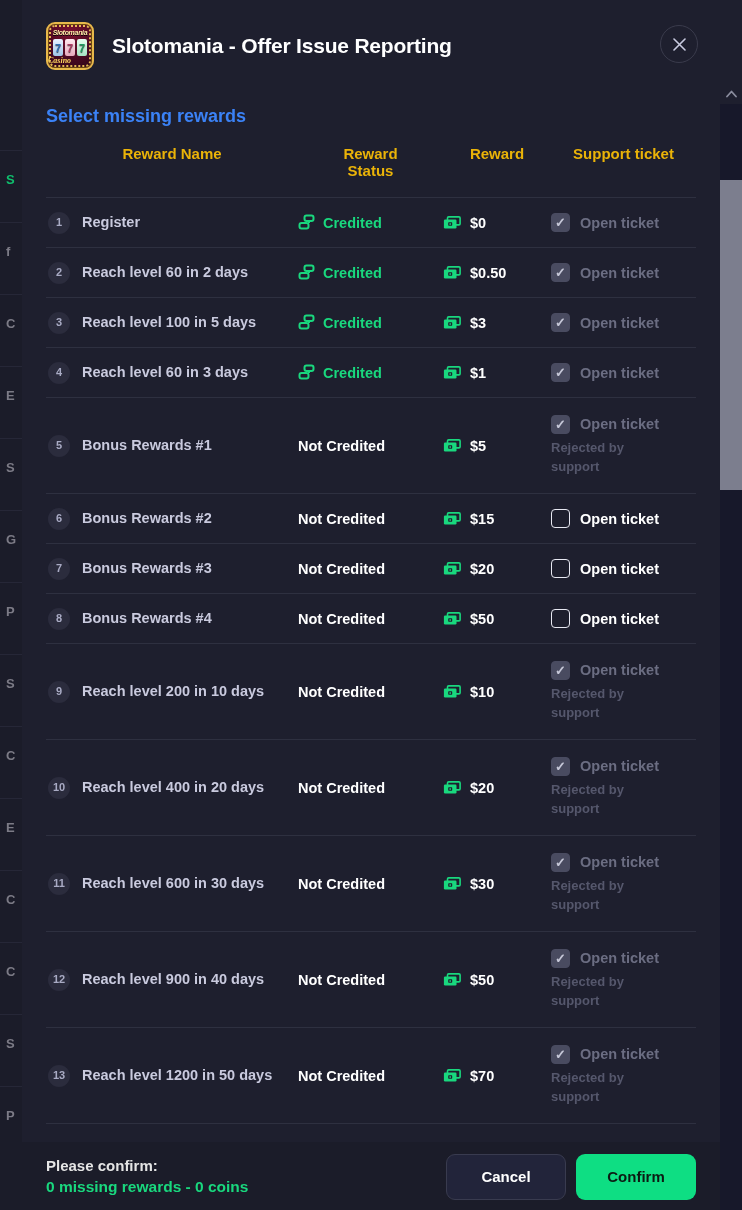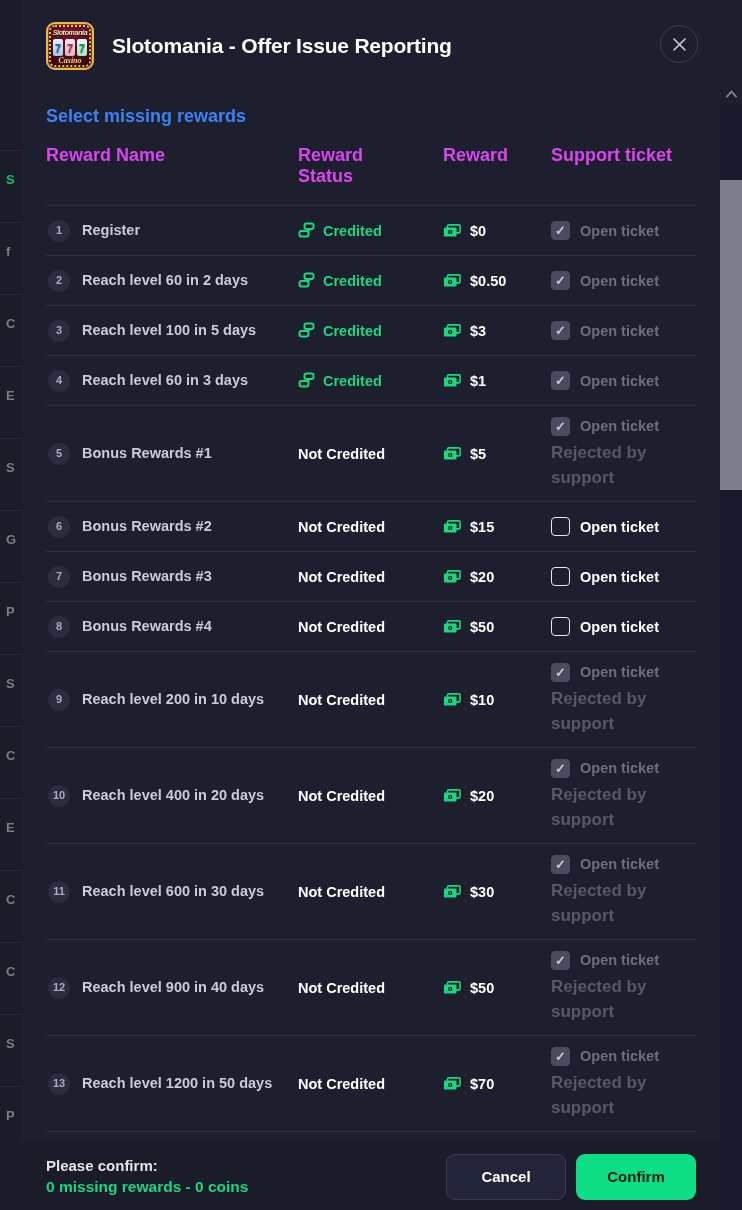--- a/index.html
+++ b/index.html
@@ -106,21 +106,20 @@
     font-size: 11px; font-weight: 800;
     color: #fff;
     text-shadow: 0 1px 1px rgba(0,0,0,.7);
   }
   .logo .reel.b1 { background: linear-gradient(#e9f3ff,#9fc6e8); color:#2f6fb5; }
   .logo .reel.b2 { background: linear-gradient(#ffe9ef,#e7a9bd); color:#b03a62; }
   .logo .reel.b3 { background: linear-gradient(#e6fff0,#a6e3c2); color:#1f9a5e; }
   .logo .casino {
     position: absolute;
     bottom: 3px; left: 0; right: 0;
-    text-align: center;
     font-size: 8px;
     font-style: italic;
     font-weight: 700;
     color: #ffd75e;
     font-family: "Liberation Serif", serif;
   }
 
   #modal-title {
     font-size: 21px;
     font-weight: 700;
@@ -150,25 +149,25 @@
   }
 
   
   #rewards-table {
     margin: 0 24px;
     border-collapse: collapse;
     width: 650px;
     table-layout: fixed;
   }
   #rewards-table th {
-    text-align: left;
+    text-align: center;
     vertical-align: top;
-    font-size: 18px;
+    font-size: 15px;
     font-weight: 700;
-    color: #d946ef;
+    color: #eab308;
     padding: 2px 0 18px 0;
     border-bottom: 1px solid #2e3040;
   }
   #rewards-table td {
     padding: 0;
     border-bottom: 1px solid #2e3040;
     vertical-align: middle;
   }
   .col-name   { width: 252px; }
   .col-status { width: 145px; }
@@ -217,21 +216,21 @@
     flex: 0 0 19px;
     display: flex; align-items: center; justify-content: center;
     cursor: pointer;
   }
   .cb.checked-disabled { background: #494b60; border: 1px solid #494b60; cursor: default; }
   .cb.unchecked { background: transparent; border: 1.6px solid #e7e8f2; }
   .cb .tick { font-size: 13px; line-height: 1; color: #c6c8d8; font-weight: 700; }
   .ticket-label { font-size: 14.5px; font-weight: 600; color: #ffffff; }
   .ticket-label.muted { color: #6b6d82; }
   .ticket-sub {
-    font-size: 17px;
+    font-size: 13px;
     font-weight: 600;
     color: #55576c;
     line-height: 1.45;
     max-width: 120px;
   }
 
   
   #modal-footer {
     position: absolute;
     left: 0; bottom: 0;

